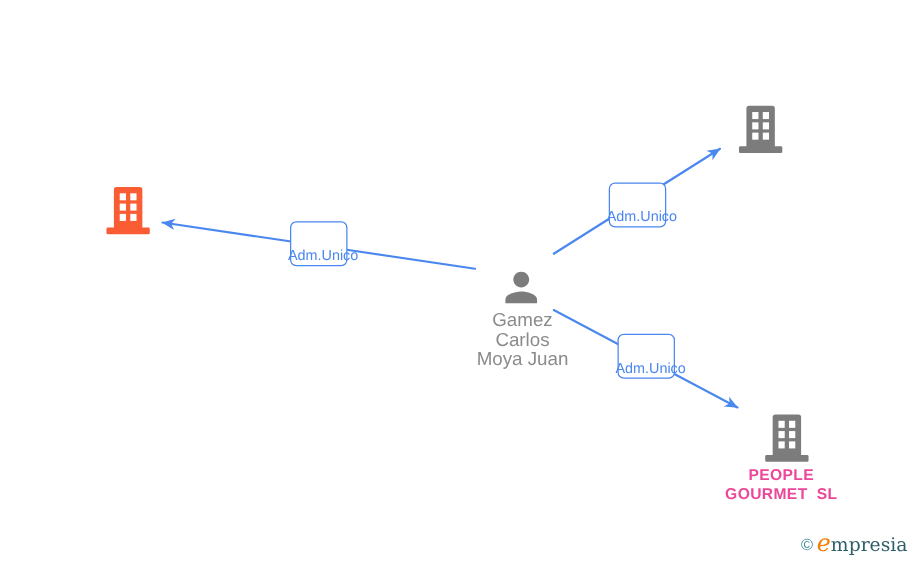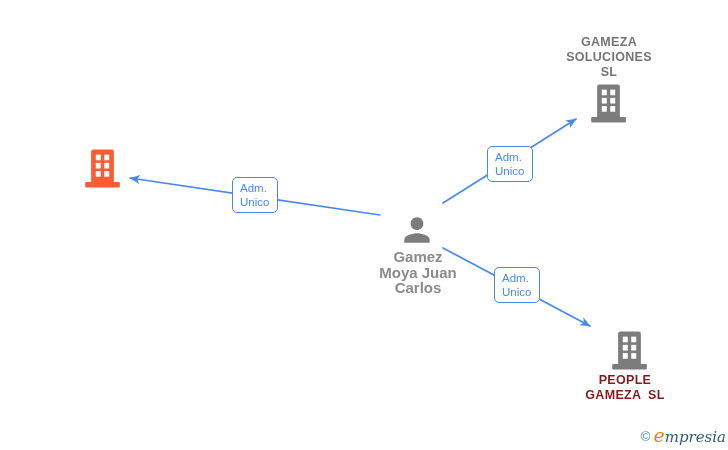--- a/index.html
+++ b/index.html
@@ -30,36 +30,36 @@
     font-weight:700;
     line-height:15px;
     letter-spacing:0.3px;
     word-spacing:3.5px;
     cursor:pointer;
   }
   .person-label{
     position:absolute;
     text-align:center;
     font-size:15px;
-    font-weight:700;
+    font-weight:400;
     line-height:15.5px;
     cursor:pointer;
   }
   .badge{
     position:absolute;
     box-sizing:border-box;
     width:46px;
     height:36px;
     background:#ffffff;
     border:1.5px solid #4a87ef;
     border-radius:5px;
     display:flex;
-    flex-direction:column;
+    flex-direction:row;
     justify-content:center;
-    align-items:flex-start;
+    align-items:flex-end;
     padding-left:7px;
     font-size:11.5px;
     line-height:14px;
     cursor:pointer;
   }
   .watermark{
     position:absolute;
     right:2px;
     bottom:4px;
     text-decoration:none;
@@ -72,21 +72,20 @@
     vertical-align:1px;
     padding-right:3px;
   }
   .wm-initial{
     font-family:"DejaVu Serif", serif;
     font-style:italic;
     font-size:19px;
   }
   .wm-rest{
     font-family:"DejaVu Serif", serif;
-    font-style:italic;
     font-size:15px;
   }
 </style>
 </head>
 <body>
 
 <div class="canvas">
 
   <svg class="edges" width="728" height="450" viewBox="0 0 728 450">
     <defs>
@@ -111,25 +110,20 @@
         <rect x="10.8" y="5.2" width="4.6" height="5.2"></rect>
         <rect x="18.6" y="5.2" width="4.6" height="5.2"></rect>
         <rect x="10.8" y="12.8" width="4.6" height="5.2"></rect>
         <rect x="18.6" y="12.8" width="4.6" height="5.2"></rect>
         <rect x="10.8" y="20.4" width="4.6" height="5.2"></rect>
         <rect x="18.6" y="20.4" width="4.6" height="5.2"></rect>
       </g>
     </svg>
   </div>
 
-  <div class="company-label" style="left: 547px; top: 35px; width: 124px; color: rgb(117, 117, 117);">
-    <div>GAMEZA</div>
-    <div>SOLUCIONES</div>
-    <div>SL</div>
-  </div>
   <div class="node" style="left:590px;top:84px;">
     <svg width="37" height="39" viewBox="0 0 34 36">
       <g fill="#7c7c7c">
         <rect x="1" y="30.5" width="32" height="5" rx="1"></rect>
         <rect x="6.5" y="0.5" width="21" height="31.5" rx="2"></rect>
       </g>
       <g fill="#ffffff">
         <rect x="10.8" y="5.2" width="4.6" height="5.2"></rect>
         <rect x="18.6" y="5.2" width="4.6" height="5.2"></rect>
         <rect x="10.8" y="12.8" width="4.6" height="5.2"></rect>
@@ -149,34 +143,34 @@
       <g fill="#ffffff">
         <rect x="10.8" y="5.2" width="4.6" height="5.2"></rect>
         <rect x="18.6" y="5.2" width="4.6" height="5.2"></rect>
         <rect x="10.8" y="12.8" width="4.6" height="5.2"></rect>
         <rect x="18.6" y="12.8" width="4.6" height="5.2"></rect>
         <rect x="10.8" y="20.4" width="4.6" height="5.2"></rect>
         <rect x="18.6" y="20.4" width="4.6" height="5.2"></rect>
       </g>
     </svg>
   </div>
-  <div class="company-label" style="left: 563px; top: 373px; width: 124px; color: #7f1d1d; text-align: center;">
+  <div class="company-label" style="left: 563px; top: 373px; width: 124px; color: #ec4899; text-align: center;">
     <div>PEOPLE</div>
-    <div>GAMEZA SL</div>
+    <div>GOURMET SL</div>
   </div>
 
   <div class="node" style="left:398px;top:211px;">
     <svg width="38" height="38" viewBox="0 0 24 24">
       <path d="M12 12c2.21 0 4-1.79 4-4s-1.79-4-4-4-4 1.79-4 4 1.79 4 4 4zm0 2c-2.67 0-8 1.34-8 4v2h16v-2c0-2.66-5.33-4-8-4z" fill="#7c7c7c"></path>
     </svg>
   </div>
   <div class="person-label" style="left: 346px; top: 249px; width: 144px; color: rgb(139, 139, 139);">
     <div>Gamez</div>
+    <div>Carlos</div>
     <div>Moya Juan</div>
-    <div>Carlos</div>
   </div>
 
   <div class="badge" style="left: 232px; top: 177px; color: rgb(74, 135, 239);">
     <div>Adm.</div>
     <div>Unico</div>
   </div>
   <div class="badge" style="left: 487px; top: 146px; color: rgb(74, 135, 239);">
     <div>Adm.</div>
     <div>Unico</div>
   </div>

